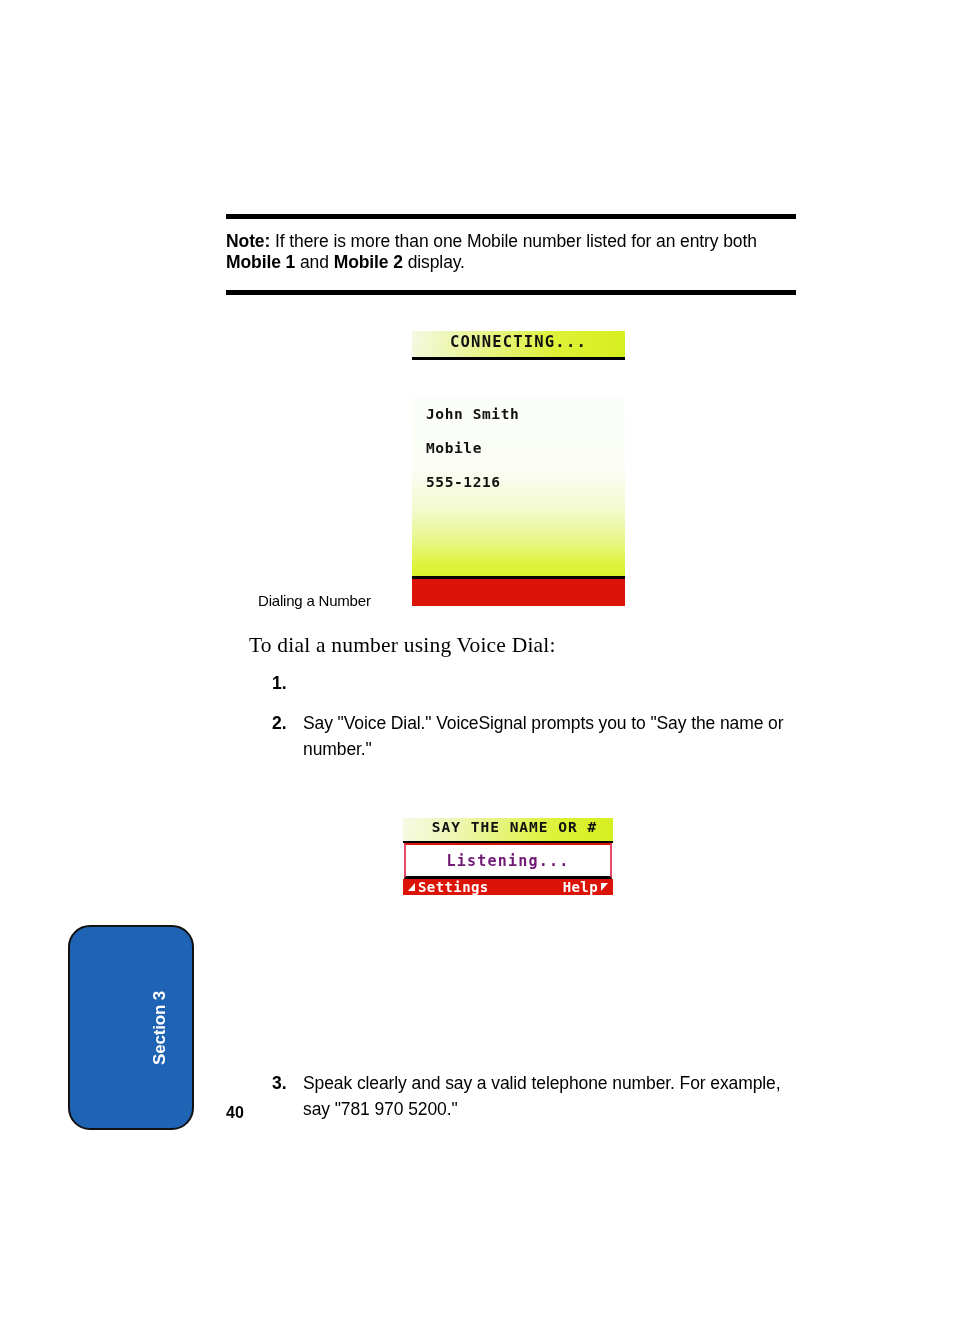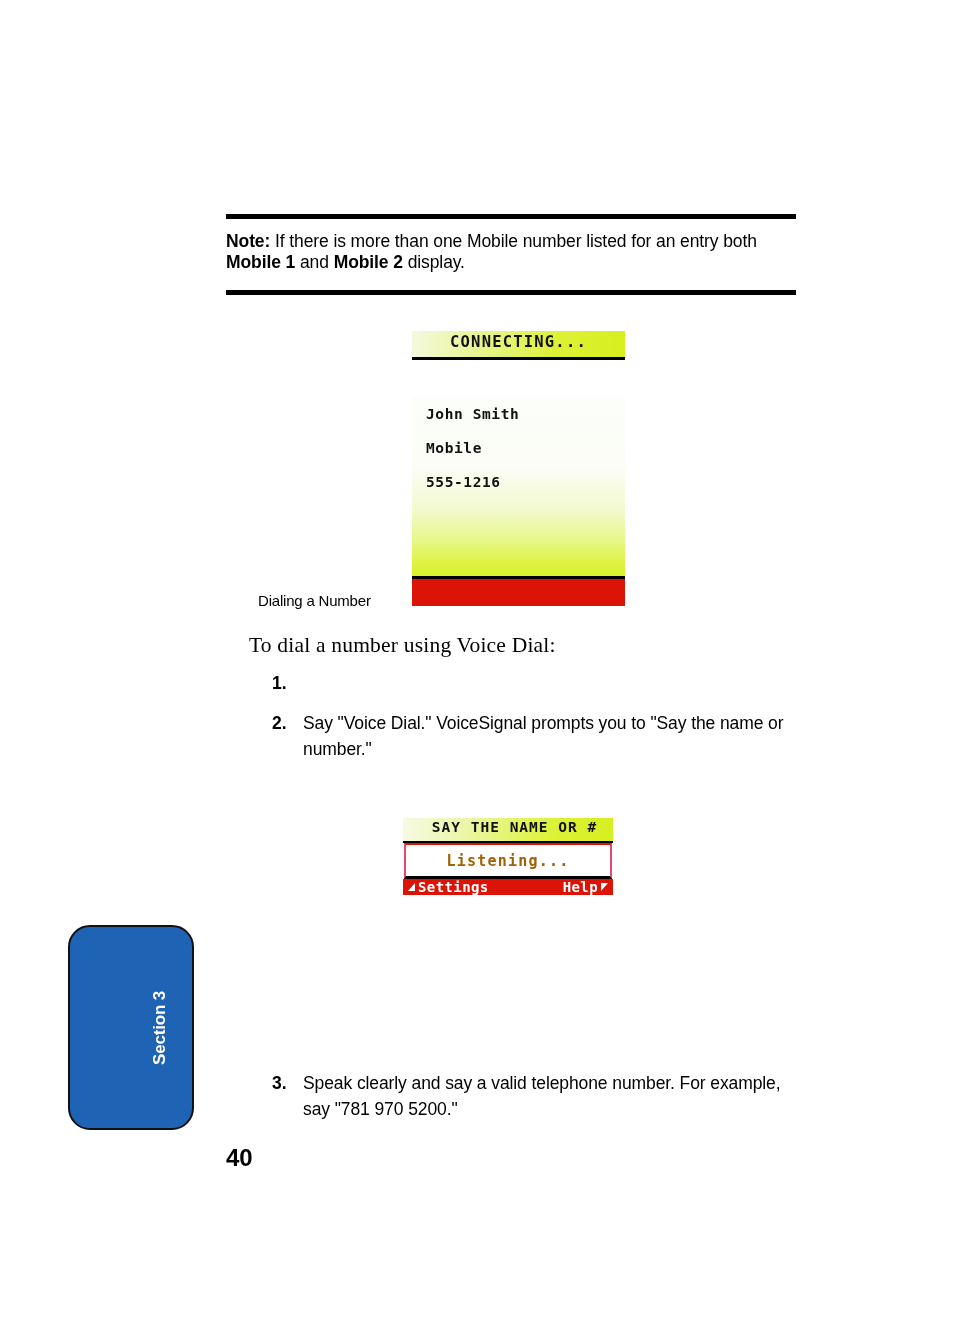--- a/index.html
+++ b/index.html
@@ -219,21 +219,21 @@
     display: flex;
     align-items: center;
     justify-content: center;
     border-bottom: 3px solid #000000;
   }
   .s2-listening-text {
     font-family: "DejaVu Sans Mono", monospace;
     font-weight: bold;
     font-size: 15px;
     letter-spacing: 1.2px;
-    color: #a16207;
+    color: #701a75;
   }
   .s2-softkeys {
     height: 16px;
     background: #dc1408;
     display: flex;
     align-items: center;
     justify-content: space-between;
     padding: 4px 5px;
     box-sizing: border-box;
   }
@@ -290,22 +290,22 @@
     color: #ffffff;
     font-size: 17px;
     font-weight: bold;
     letter-spacing: -0.2px;
   }
 
   
   .page-number {
     position: absolute;
     left: 226px;
-    top: 1144px;
-    font-size: 24px;
+    top: 1104px;
+    font-size: 16px;
     font-weight: bold;
   }
 </style>
 </head>
 <body>
 
 <div class="note-box">
   <div class="note-rule-top"></div>
   <div class="note-text">
     <b>Note:</b><span> If there is more than one Mobile number listed for an entry both </span><b>Mobile 1</b><span> and </span><b>Mobile 2</b><span> display.</span>

